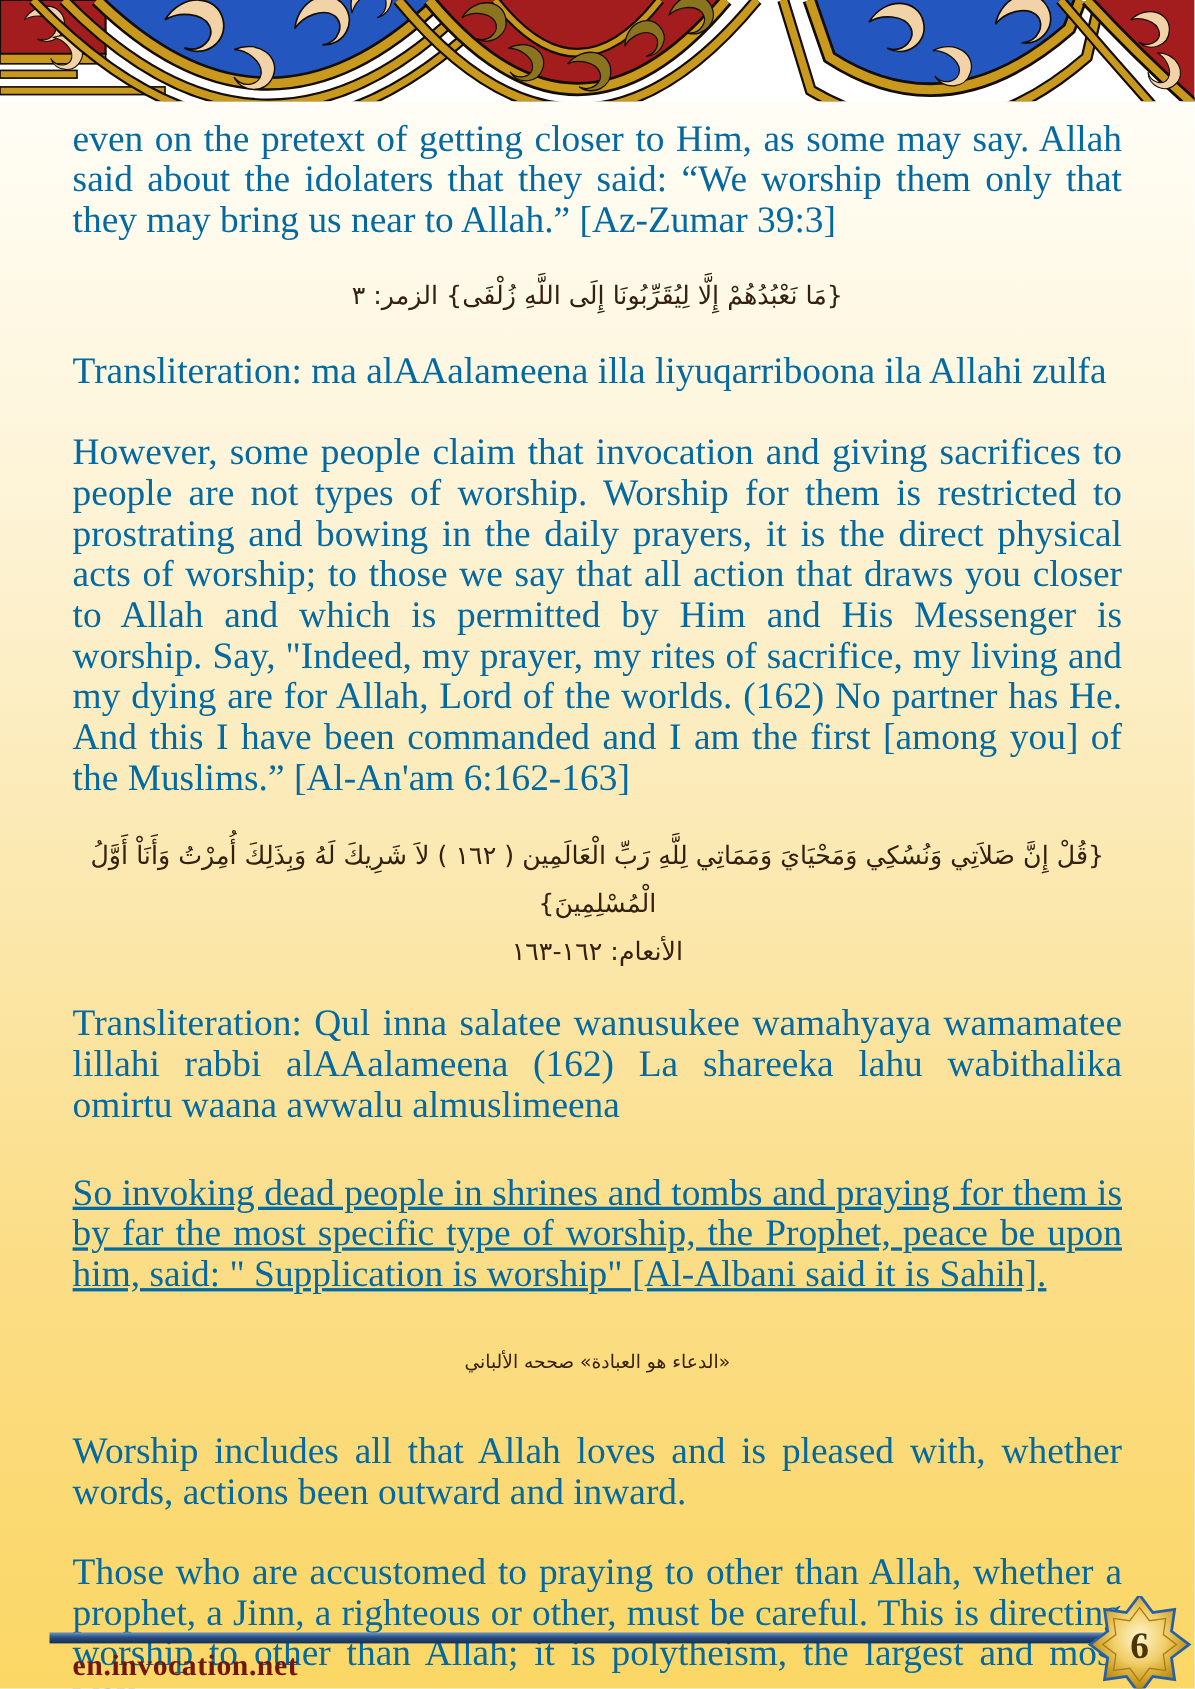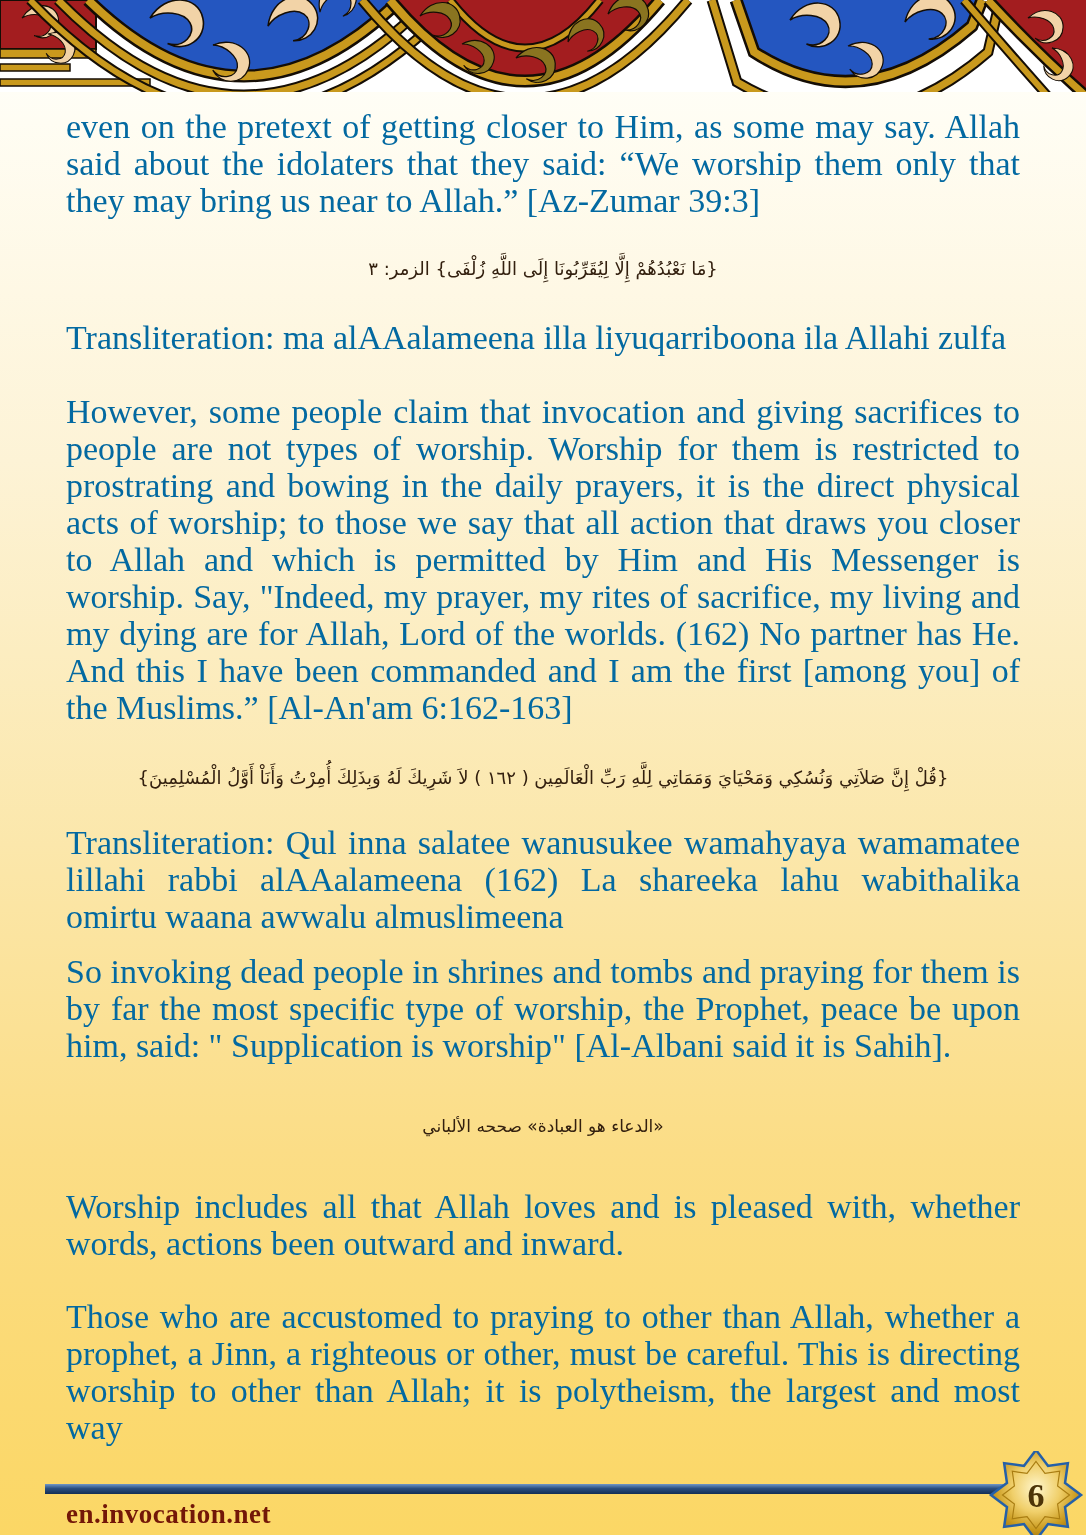--- a/index.html
+++ b/index.html
@@ -13,28 +13,28 @@
   .para{
     margin-left:66px;width:954px;
     font-size:34px;line-height:37px;text-align:justify;
     color:#0369a1;
   }
   .arabic{
     margin-left:66px;width:954px;direction:rtl;text-align:center;
     font-family:"DejaVu Sans", sans-serif;
     font-size:24px;line-height:40px;color:#33200f;
   }
-  .arabic.big{font-size:18px;}
+  .arabic.big{font-size:23px;}
   .mt1{margin-top:16px;}
   .mt2{margin-top:30px;}
   .mt3{margin-top:30px;}
   .mt4{margin-top:37px;}
   .mt5{margin-top:30px;line-height:44px;}
   .mt6{margin-top:24px;}
-  .mt7{margin-top:18px;}
+  .mt7{margin-top:43px;text-decoration:underline;}
   .mt8{margin-top:42px;font-size:17px;}
   .mt9{margin-top:42px;}
   .mt10{margin-top:36px;}
   .footer-line{
     position:absolute;left:45px;top:1484px;width:958px;height:10px;
     background:linear-gradient(180deg,#6f97c8 0%,#2a4f80 45%,#132e55 100%);
   }
   .site-label{
     position:absolute;left:66px;top:1499px;
     font-size:27px;font-weight:bold;color:#731708;
@@ -106,20 +106,21 @@
   <use href="#sw" transform="translate(1028,18) scale(1.1) rotate(15)" fill="#f2d3a7" stroke="#140d05" stroke-width="1"></use>
   <use href="#sw" transform="translate(1052,48) rotate(60)" fill="#f2d3a7" stroke="#140d05" stroke-width="1"></use>
 </svg>
 
 <div class="para mt1">even on the pretext of getting closer to Him, as some may say. Allah said about the idolaters that they said: “We worship them only that they may bring us near to Allah.” [Az-Zumar 39:3]</div>
 <div class="arabic big mt2" dir="rtl">{مَا نَعْبُدُهُمْ إِلَّا لِيُقَرِّبُونَا إِلَى اللَّهِ زُلْفَى} الزمر: ٣</div>
 <div class="para mt3">Transliteration: ma alAAalameena illa liyuqarriboona ila Allahi zulfa</div>
 <div class="para mt4">However, some people claim that invocation and giving sacrifices to people are not types of worship. Worship for them is restricted to prostrating and bowing in the daily prayers, it is the direct physical acts of worship; to those we say that all action that draws you closer to Allah and which is permitted by Him and His Messenger is worship. Say, "Indeed, my prayer, my rites of sacrifice, my living and my dying are for Allah, Lord of the worlds. (162) No partner has He. And this I have been commanded and I am the first [among you] of the Muslims.” [Al-An'am 6:162-163]</div>
 <div class="arabic big mt5" dir="rtl">
   <div>{قُلْ إِنَّ صَلاَتِي وَنُسُكِي وَمَحْيَايَ وَمَمَاتِي لِلَّهِ رَبِّ الْعَالَمِين ( ١٦٢ ) لاَ شَرِيكَ لَهُ وَبِذَلِكَ أُمِرْتُ وَأَنَاْ أَوَّلُ الْمُسْلِمِينَ}</div>
+  <div>الأنعام: ١٦٢-١٦٣</div>
 </div>
 <div class="para mt6">Transliteration: Qul inna salatee wanusukee wamahyaya wamamatee lillahi rabbi alAAalameena (162) La shareeka lahu wabithalika omirtu waana awwalu almuslimeena</div>
 <div class="para mt7">So invoking dead people in shrines and tombs and praying for them is by far the most specific type of worship, the Prophet, peace be upon him, said: " Supplication is worship" [Al-Albani said it is Sahih].</div>
 <div class="arabic mt8" dir="rtl">«الدعاء هو العبادة» صححه الألباني</div>
 <div class="para mt9">Worship includes all that Allah loves and is pleased with, whether words, actions been outward and inward.</div>
 <div class="para mt10">Those who are accustomed to praying to other than Allah, whether a prophet, a Jinn, a righteous or other, must be careful. This is directing worship to other than Allah; it is polytheism, the largest and most way</div>
 
 <div class="footer-line"></div>
 <div class="site-label">en.invocation.net</div>
 <div class="badge">

